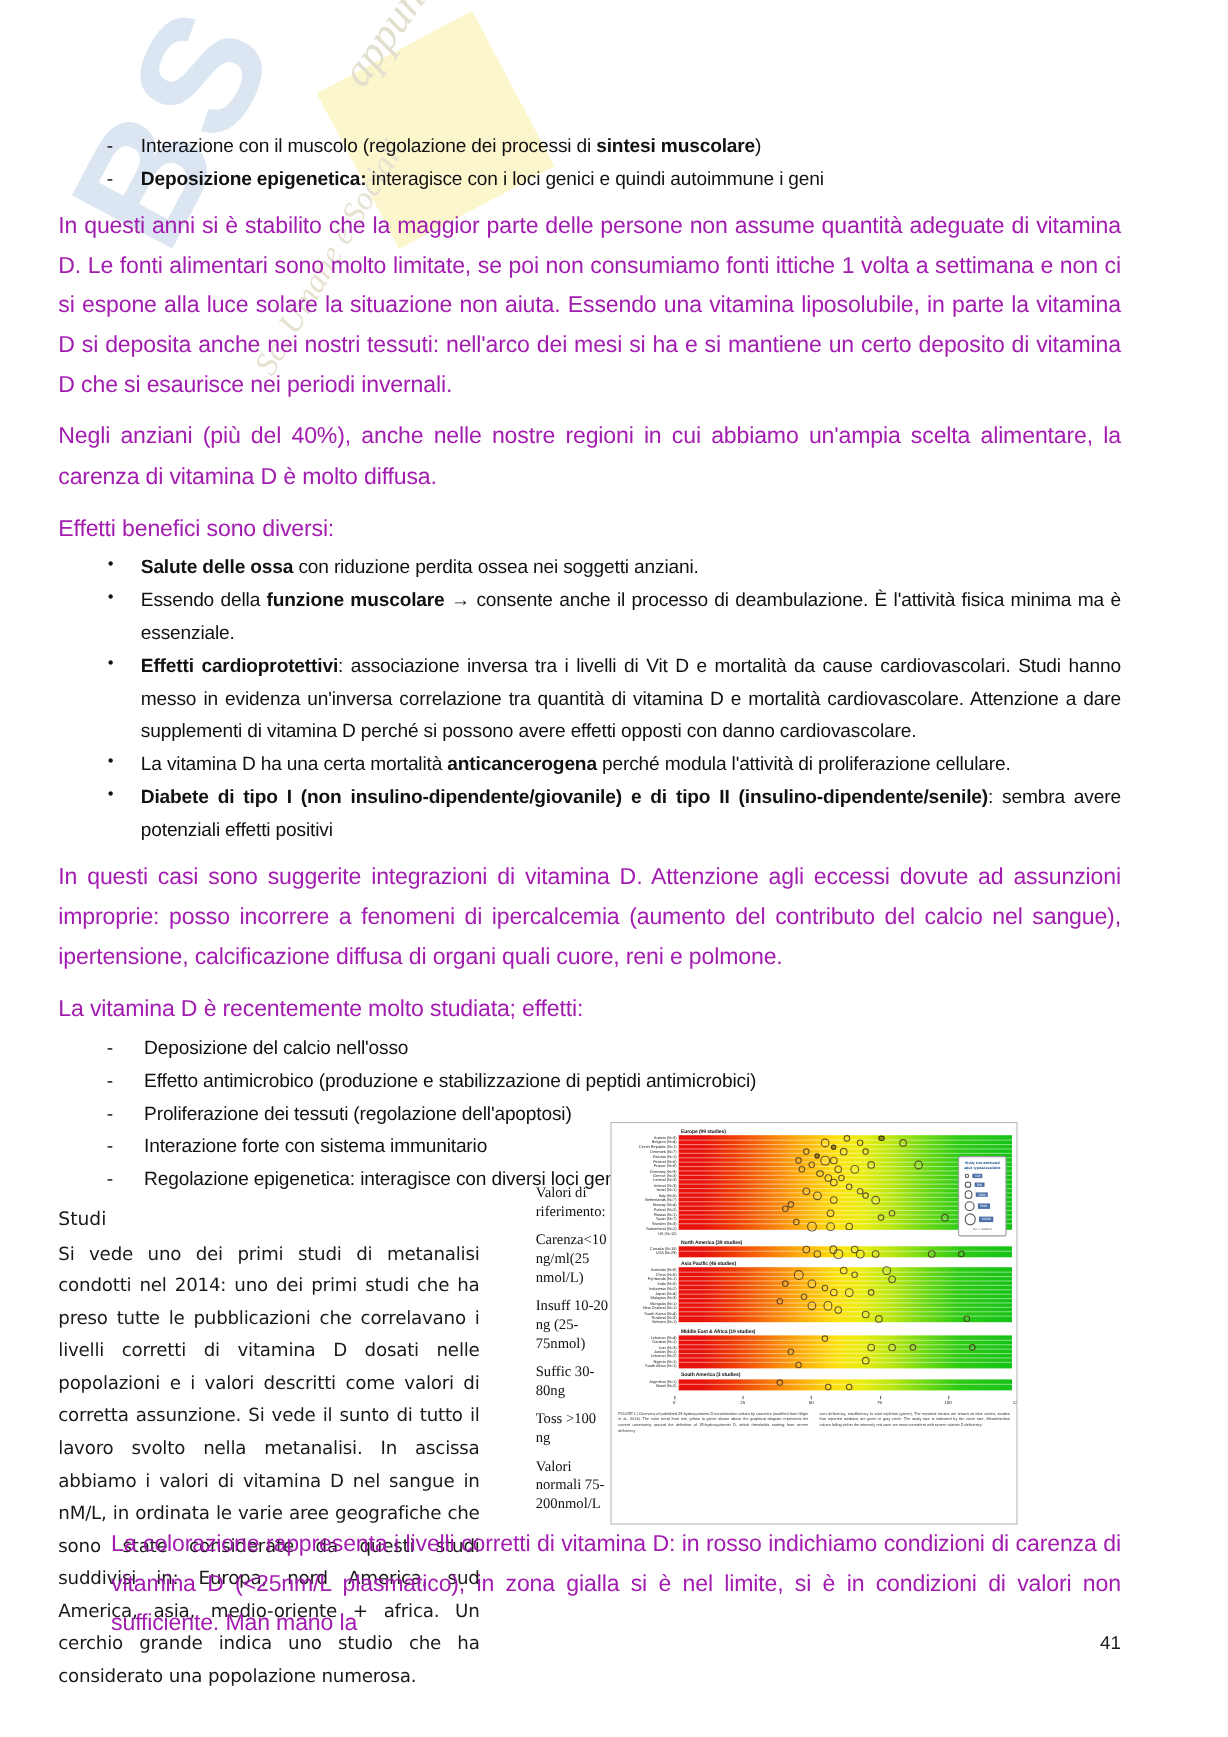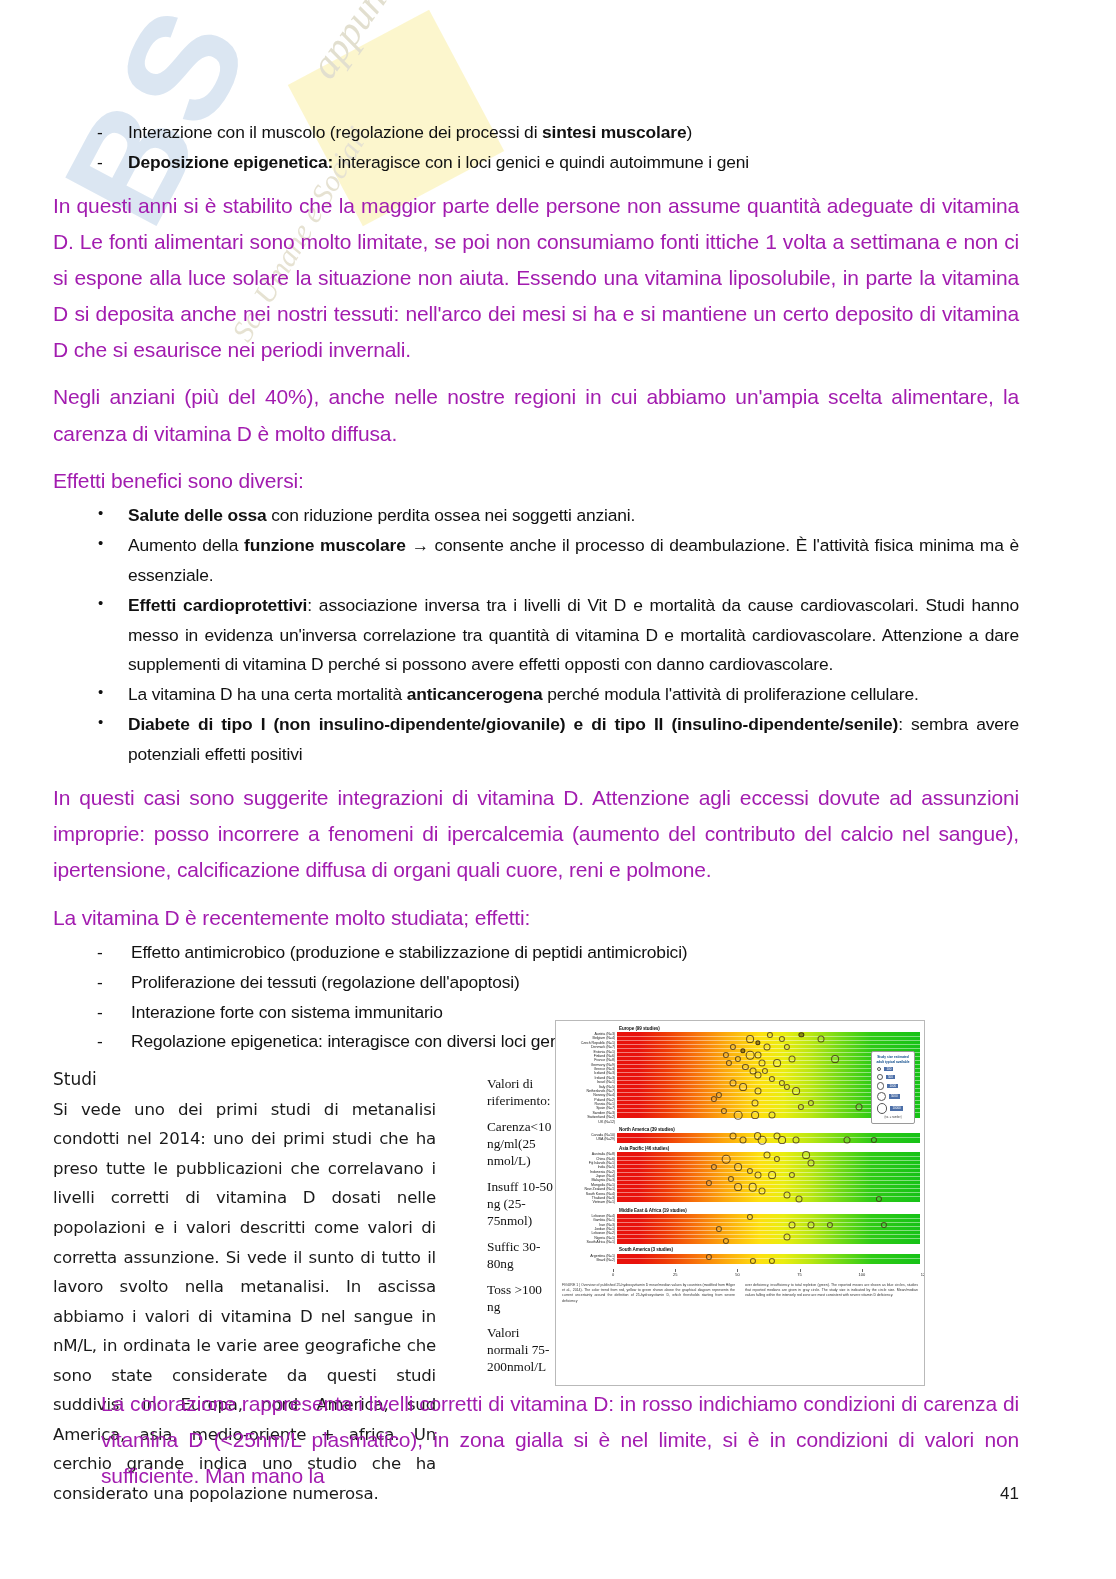--- a/index.html
+++ b/index.html
@@ -372,56 +372,57 @@
 
     <p class="body-text">In questi anni si è stabilito che la maggior parte delle persone non assume quantità adeguate di vitamina D. Le fonti alimentari sono molto limitate, se poi non consumiamo fonti ittiche 1 volta a settimana e non ci si espone alla luce solare la situazione non aiuta. Essendo una vitamina liposolubile, in parte la vitamina D si deposita anche nei nostri tessuti: nell'arco dei mesi si ha e si mantiene un certo deposito di vitamina D che si esaurisce nei periodi invernali.</p>
     <p class="body-text">Negli anziani (più del 40%), anche nelle nostre regioni in cui abbiamo un'ampia scelta alimentare, la carenza di vitamina D è molto diffusa.</p>
     <p class="body-text tight">Effetti benefici sono diversi:</p>
 
     <ul class="bullet-list">
       <li>
         <b>Salute delle ossa</b><span> con riduzione perdita ossea nei soggetti anziani.</span>
       </li>
       <li>
-        <span>Aumento della </span><b>funzione muscolare</b><span> → consente anche il processo di deambulazione. È l'attività fisica minima ma è essenziale.</span>
+        <span>Essendo della </span><b>funzione muscolare</b><span> → consente anche il processo di deambulazione. È l'attività fisica minima ma è essenziale.</span>
       </li>
       <li>
         <b>Effetti cardioprotettivi</b><span>: associazione inversa tra i livelli di Vit D e mortalità da cause cardiovascolari. Studi hanno messo in evidenza un'inversa correlazione tra quantità di vitamina D e mortalità cardiovascolare. Attenzione a dare supplementi di vitamina D perché si possono avere effetti opposti con danno cardiovascolare.</span>
       </li>
       <li>
         <span>La vitamina D ha una certa mortalità </span><b>anticancerogena</b><span> perché modula l'attività di proliferazione cellulare.</span>
       </li>
       <li>
         <b>Diabete di tipo I (non insulino-dipendente/giovanile) e di tipo II (insulino-dipendente/senile)</b><span>: sembra avere potenziali effetti positivi</span>
       </li>
     </ul>
 
     <p class="body-text">In questi casi sono suggerite integrazioni di vitamina D. Attenzione agli eccessi dovute ad assunzioni improprie: posso incorrere a fenomeni di ipercalcemia (aumento del contributo del calcio nel sangue), ipertensione, calcificazione diffusa di organi quali cuore, reni e polmone.</p>
     <p class="body-text tight">La vitamina D è recentemente molto studiata; effetti:</p>
 
     <ul class="dash-list indent2">
+      <li>Deposizione del calcio nell'osso</li>
       <li>Effetto antimicrobico (produzione e stabilizzazione di peptidi antimicrobici)</li>
       <li>Proliferazione dei tessuti (regolazione dell'apoptosi)</li>
       <li>Interazione forte con sistema immunitario</li>
       <li>Regolazione epigenetica: interagisce con diversi loci genici regolando i geni.</li>
     </ul>
 
     <div class="studi-block">
       <div class="studi-label">Studi</div>
       <div class="studi-col">Si vede uno dei primi studi di metanalisi condotti nel 2014: uno dei primi studi che ha preso tutte le pubblicazioni che correlavano i livelli corretti di vitamina D dosati nelle popolazioni e i valori descritti come valori di corretta assunzione. Si vede il sunto di tutto il lavoro svolto nella metanalisi. In ascissa abbiamo i valori di vitamina D nel sangue in nM/L, in ordinata le varie aree geografiche che sono state considerate da questi studi suddivisi in: Europa, nord America, sud America, asia, medio-oriente + africa. Un cerchio grande indica uno studio che ha considerato una popolazione numerosa.</div>
     </div>
 
   </div>
 
   <div class="figure-wrap">
 
     <div class="ref-values">
       <p>Valori di riferimento:</p>
       <p>Carenza&lt;10 ng/ml(25 nmol/L)</p>
-      <p>Insuff 10-50 ng (25-75nmol)</p>
+      <p>Insuff 10-20 ng (25-75nmol)</p>
       <p>Suffic 30-80ng</p>
       <p>Toss &gt;100 ng</p>
       <p>Valori normali 75-200nmol/L</p>
     </div>
 
     <div class="fig-box">
       <div class="fig-inner" id="fig-inner">
           <div class="region">
             <div class="region-title">Europe (99 studies)</div>
             <div class="region-body">

